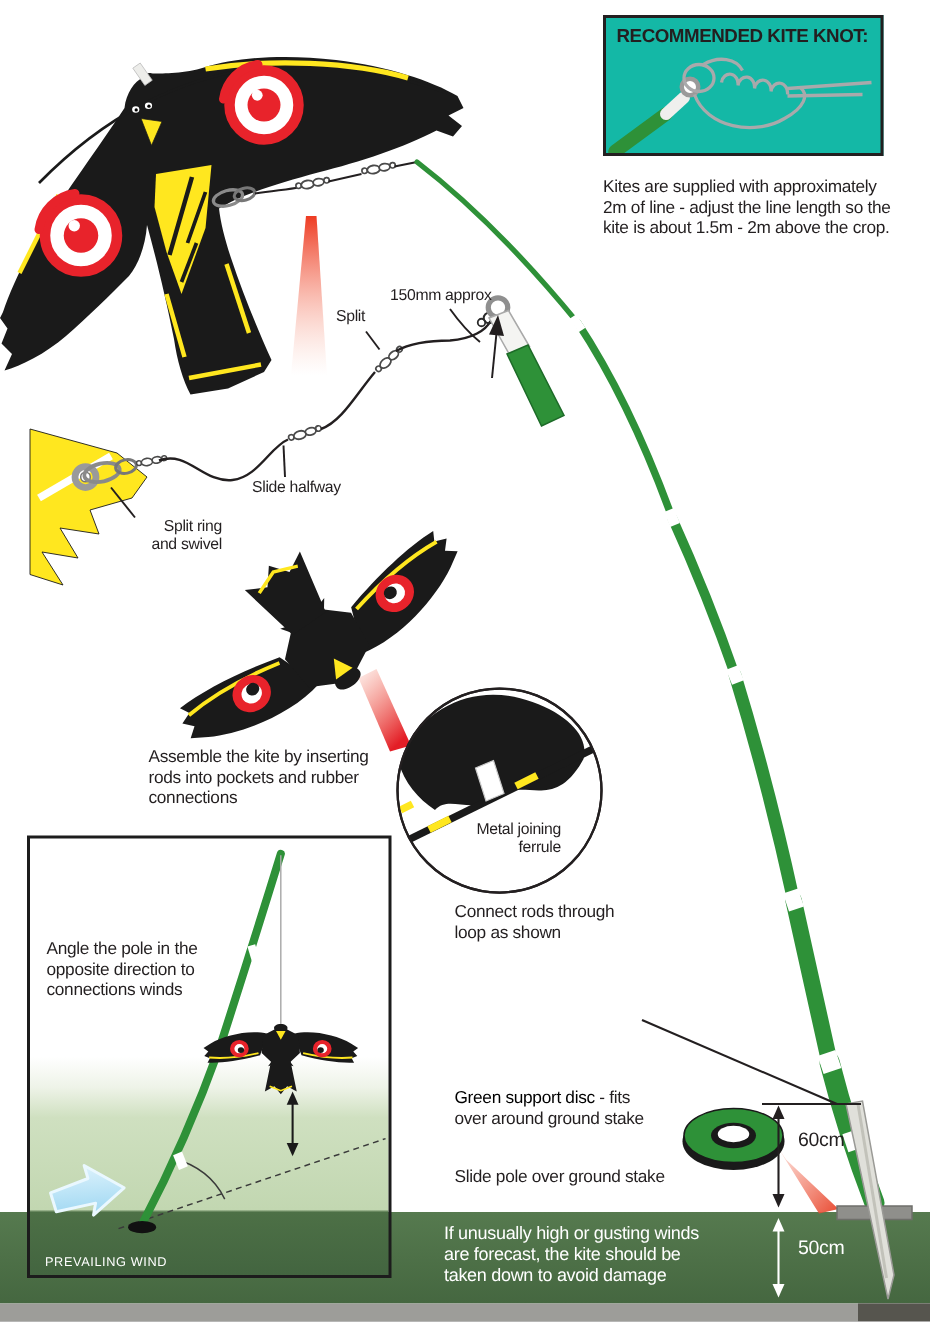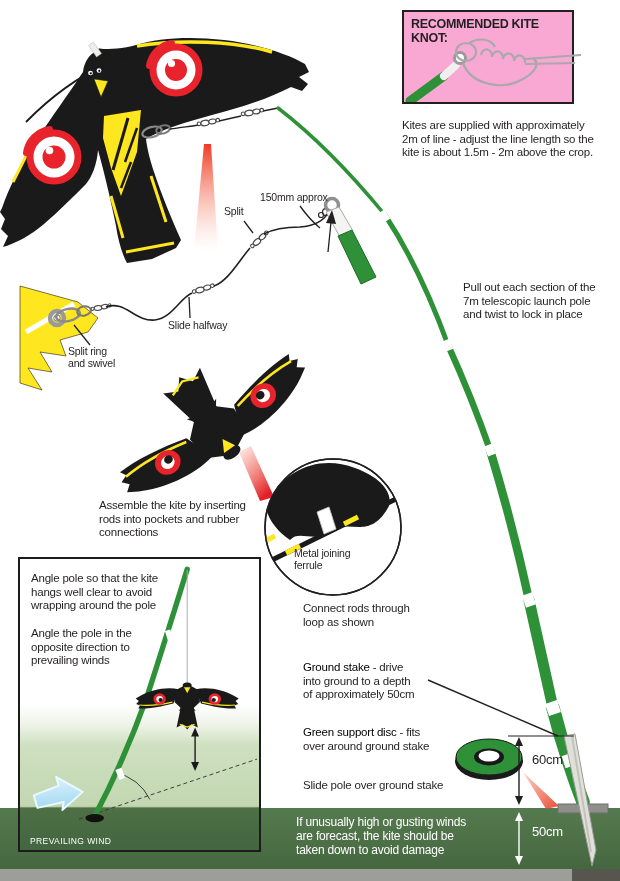--- a/index.html
+++ b/index.html
@@ -3,28 +3,28 @@
 <meta charset="utf-8">
 <style>
   html,body{margin:0;padding:0;background:#888}
   #page{position:relative;width:620px;height:881px;background:#fff;overflow:hidden;
         font-family:"Liberation Sans",sans-serif}
   .txt{position:absolute;font-weight:normal;color:#231f20;font-size:11.5px;line-height:1.18;
        letter-spacing:-0.2px;white-space:pre-line}
   .small{font-size:10.5px;line-height:1.1}
   .big{font-size:13px}
   .white{color:#ffffff}
-  .center{text-align:left}
+  .center{text-align:right}
   .lead{color:#000}
   .ground-band{position:absolute;left:0;top:808px;width:620px;height:61px;
        background:linear-gradient(180deg,#567a4f,#456740)}
   .grey-strip{position:absolute;left:0;top:869px;width:620px;height:12px;background:#9d9d99}
   .grey-strip-dark{position:absolute;left:572px;top:869px;width:48px;height:12px;background:#56554e}
-  .kbox{position:absolute;left:402px;top:10px;width:172px;height:94px;border:2px solid #231f20;
-       background:#f9a8d4;box-sizing:border-box}
+  .kbox{position:absolute;left:402px;top:10px;width:187px;height:94px;border:2px solid #231f20;
+       background:#14b8a6;box-sizing:border-box}
   .ktitle{position:absolute;left:7px;top:5px;font-size:12.5px;letter-spacing:-0.3px;font-weight:bold;color:#231f20}
   .abox{position:absolute;left:18px;top:557px;width:243px;height:295px;border:2px solid #1c1c1c;box-sizing:border-box;
        background:linear-gradient(180deg,#ffffff 0%,#ffffff 50%,#eef3e8 57%,#cfe0c0 64%,#c2d7b1 85%,#4d7046 85.6%,#436540 100%)}
   svg{display:block}
   .art{position:absolute;left:0;top:0}
 </style>
 </head>
 <body>
 
 <div id="page">
@@ -89,26 +89,23 @@
       </g>
       <g>
         <path d="M178,176 L178,210" stroke="#1a1a1a" stroke-width="1.4"></path>
         <path d="M174,180 L182,180 L178,171 Z" fill="#1a1a1a"></path>
         <path d="M174,206 L182,206 L178,215 Z" fill="#1a1a1a"></path>
       </g>
       <g transform="rotate(-4 40,240)">
         <path d="M14,238 L40,230 L38,221 L64,238 L42,255 L44,247 L17,251 Z" fill="url(#windG)" stroke="#eaf8ff" stroke-width="2" stroke-linejoin="round"></path>
       </g>
     </svg>
-    <div class="txt" style="left:11px;top:13px">Angle pole so that the kite
-hangs well clear to avoid
-wrapping around the pole</div>
     <div class="txt" style="left:11px;top:68px">Angle the pole in the
 opposite direction to
-prevailing winds</div>
+connections winds</div>
     <div class="txt white" style="left:10px;top:277px;font-size:8.5px;letter-spacing:0.4px">PREVAILING WIND</div>
   </div>
 
   <div class="kbox">
     <div class="ktitle">RECOMMENDED KITE KNOT:</div>
     <svg class="art" style="top:0;left:0" width="207" height="90" viewBox="0 0 207 90">
       <path d="M6,89 L40,64" stroke="#2e9138" stroke-width="9" stroke-linecap="round"></path>
       <path d="M40,64 L52,53" stroke="#efefed" stroke-width="8" stroke-linecap="round"></path>
       <circle cx="56" cy="46" r="5.5" fill="#fff" stroke="#9a9a9a" stroke-width="3"></circle>
       <g stroke="#a9a9ab" stroke-width="2.2" fill="none">
@@ -275,33 +272,27 @@
   </svg>
 
   <div class="txt" style="left:402px;top:119px">Kites are supplied with approximately
 2m of line - adjust the line length so the
 kite is about 1.5m - 2m above the crop.</div>
   <div class="txt small" style="left:260px;top:192px">150mm approx</div>
   <div class="txt small" style="left:224px;top:206px">Split</div>
   <div class="txt small" style="left:168px;top:320px">Slide halfway</div>
   <div class="txt small center" style="left:68px;top:346px;width:80px">Split ring
 and swivel</div>
-  <div class="txt" style="left:463px;top:281px">Pull out each section of the
-7m telescopic launch pole
-and twist to lock in place</div>
   <div class="txt" style="left:99px;top:499px">Assemble the kite by inserting
 rods into pockets and rubber
 connections</div>
   <div class="txt small center" style="left:294px;top:548px;width:80px">Metal joining
 ferrule</div>
   <div class="txt" style="left:303px;top:602px">Connect rods through
 loop as shown</div>
-  <div class="txt" style="left:303px;top:661px"><span class="lead">Ground stake</span><span> - drive
-into ground to a depth
-of approximately 50cm</span></div>
   <div class="txt" style="left:303px;top:726px"><span class="lead">Green support disc</span><span> - fits
 over around ground stake</span></div>
   <div class="txt" style="left:303px;top:779px">Slide pole over ground stake</div>
   <div class="txt big" style="left:532px;top:752px">60cm</div>
   <div class="txt big white" style="left:532px;top:824px">50cm</div>
   <div class="txt white" style="left:296px;top:815px;font-size:12px">If unusually high or gusting winds
 are forecast, the kite should be
 taken down to avoid damage</div>
 
 </div>

